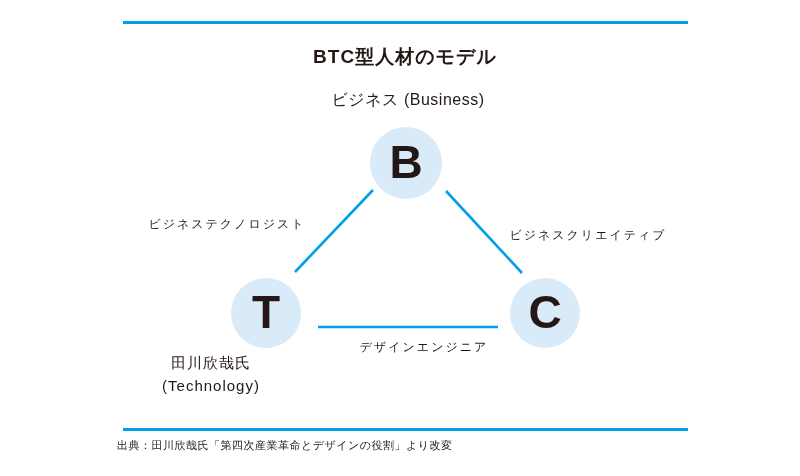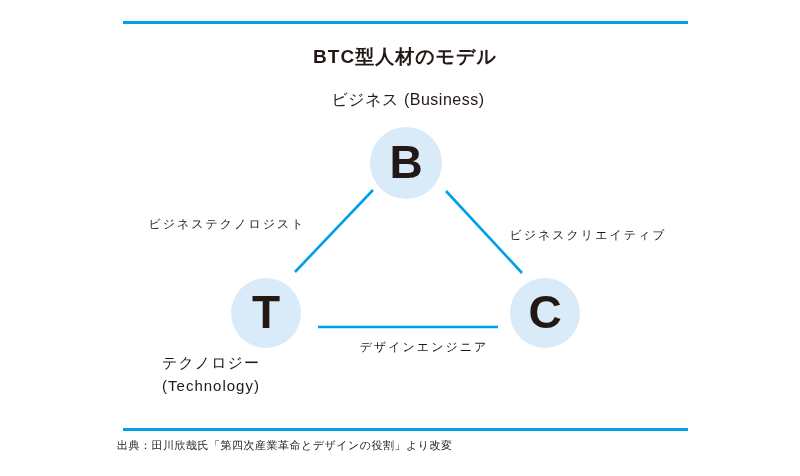--- a/index.html
+++ b/index.html
@@ -76,21 +76,21 @@
     <span class="letter">T</span>
   </div>
 
   <div class="circle c">
     <span class="letter">C</span>
   </div>
 
   <div class="edge-label" style="left:408px;top:339px;margin-left:16px;">デザインエンジニア</div>
 
   <div class="node-label two-line" style="left:211px;top:351px;">
-    <div>テクノロジー</div>
+    <div>田川欣哉氏</div>
     <div>(Technology)</div>
   </div>
 
 
   <div class="rule bottom"></div>
 
   <div class="source">出典：田川欣哉氏「第四次産業革命とデザインの役割」より改変</div>
 
 </div>
 

